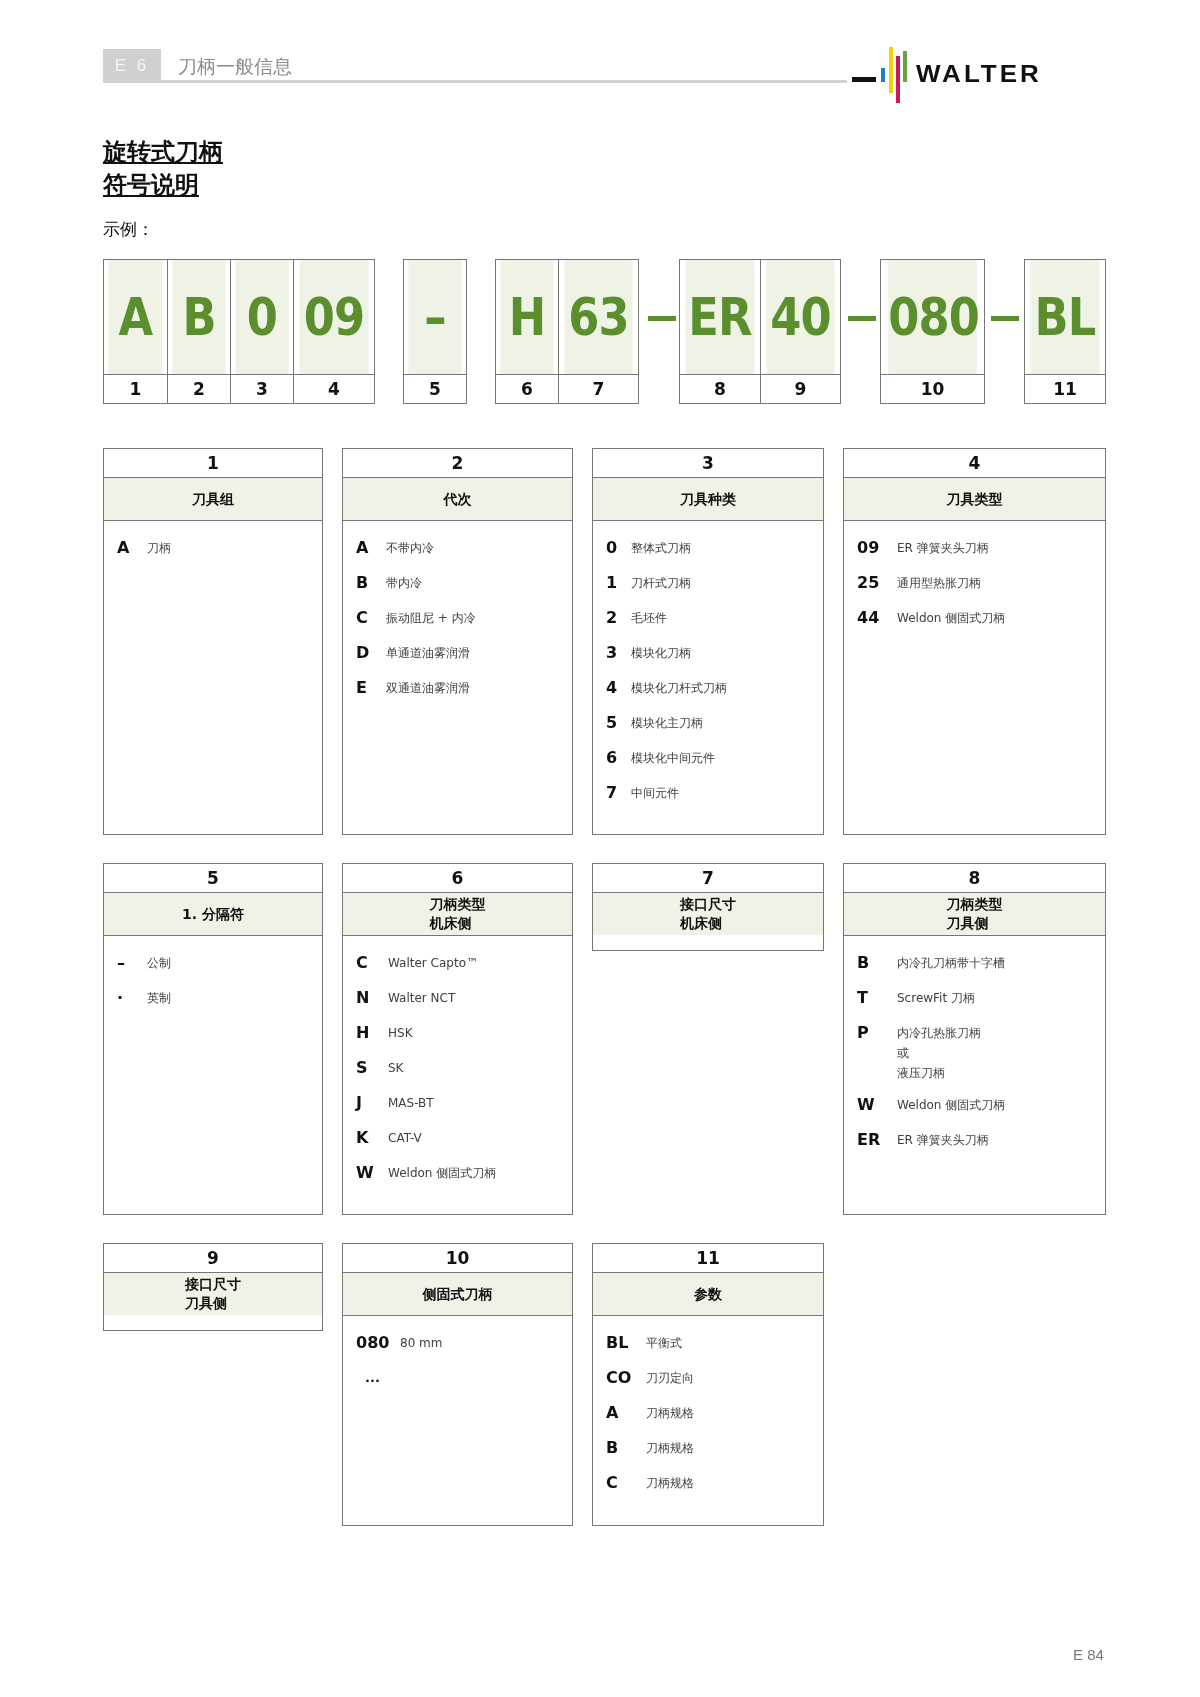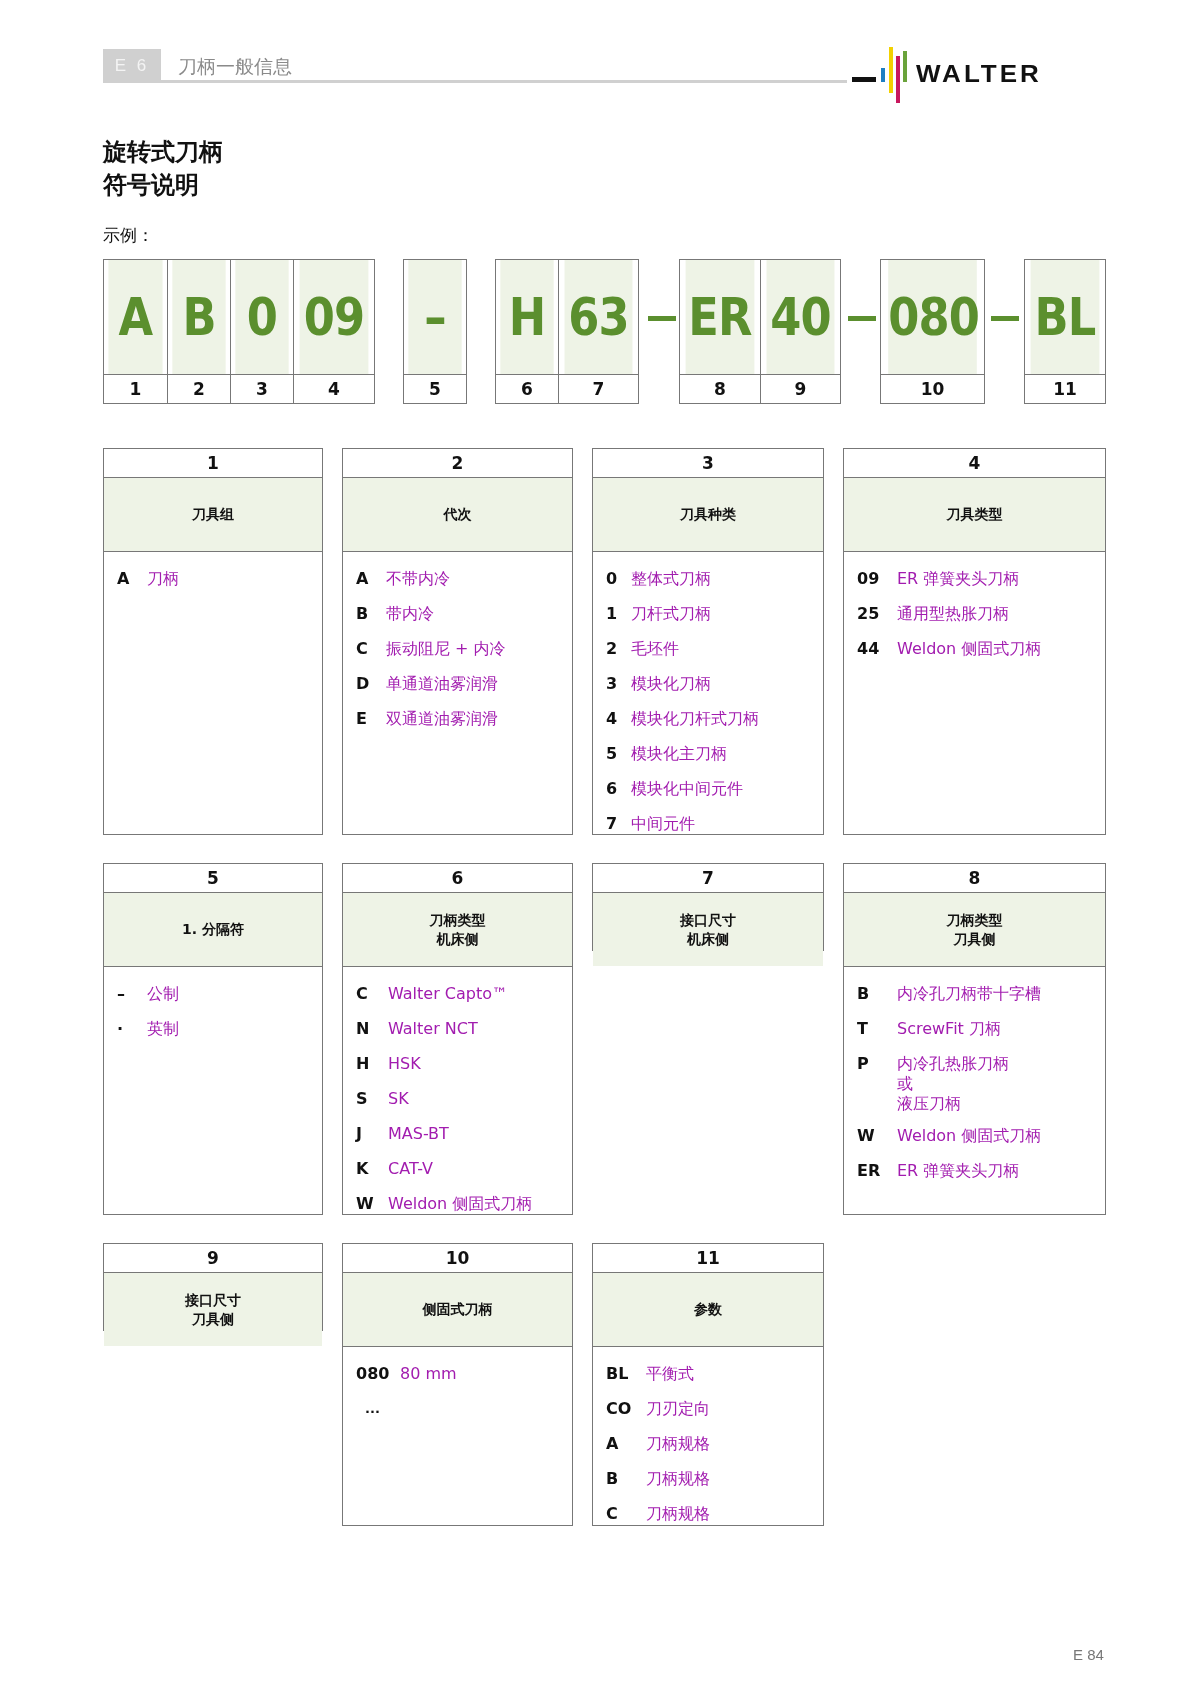--- a/index.html
+++ b/index.html
@@ -6,39 +6,39 @@
   html, body { width: 1200px; height: 1697px; background: #ffffff; }
   body { position: relative; font-family: "DejaVu Sans", "Liberation Sans", sans-serif; color: #1a1a1a; overflow: hidden; }
 
   
   .hdr-tab { position: absolute; left: 103px; top: 49px; width: 58px; height: 33px; background: #d0d0d0; color: #f4f4f4; font-size: 17px; line-height: 33px; text-align: center; letter-spacing: 3px; font-family: "Liberation Sans", sans-serif; }
   .hdr-title { position: absolute; left: 178px; top: 52px; font-size: 19px; color: #8a8a8a; line-height: 28px; }
   .hdr-rule { position: absolute; left: 103px; top: 80px; width: 744px; height: 3px; background: #d0d0d0; }
   .logo { position: absolute; left: 852px; top: 44px; width: 230px; height: 62px; }
   .logo-text { position: absolute; left: 64px; top: 14px; font-family: "Liberation Sans", sans-serif; font-weight: bold; font-size: 26px; letter-spacing: 3px; color: #111; transform: scaleY(0.95); }
 
-  .title { position: absolute; left: 103px; top: 136px; font-size: 24px; font-weight: bold; line-height: 33px; color: #111; }
-  .example-label { position: absolute; left: 103px; top: 224px; font-size: 17px; color: #111; }
+  .title { position: absolute; left: 103px; top: 136px; font-size: 24px; font-weight: bold; line-height: 33px; color: #111; text-decoration: underline; }
+  .example-label { position: absolute; left: 103px; top: 218px; font-size: 17px; color: #111; }
 
   
   .code-group { position: absolute; top: 259px; height: 145px; border: 1px solid #777; display: flex; }
   .code-cell { height: 100%; display: flex; flex-direction: column; border-right: 1px solid #777; }
   .code-cell:last-child { border-right: none; }
   .code-val { flex: 0 0 114px; background: #eef3e6; color: #5b8f2e; font-family: "DejaVu Sans", sans-serif; font-weight: bold; font-size: 52px; line-height: 114px; text-align: center; letter-spacing: -1px; transform: scaleX(0.86); }
   .code-num { flex: 1; border-top: 1px solid #777; background: #fff; font-size: 17px; font-weight: bold; text-align: center; line-height: 28px; color: #111; }
   .code-dash { position: absolute; top: 316px; height: 5px; background: #5b8f2e; width: 28px; }
 
   
   .box { position: absolute; border: 1px solid #777; background: #fff; }
   .box-num { height: 29px; border-bottom: 1px solid #777; text-align: center; font-weight: bold; font-size: 17px; line-height: 29px; color: #111; }
-  .box-head { height: 73px; background: #eef3e6; display: flex; align-items: center; justify-content: center; text-align: center; font-size: 14px; font-weight: bold; line-height: 19px; color: #111; white-space: pre-line; }
+  .box-head { height: 42px; background: #eef3e6; display: flex; align-items: center; justify-content: center; font-size: 14px; font-weight: bold; line-height: 19px; color: #111; white-space: pre-line; }
   .box-body { border-top: 1px solid #777; padding: 17px 0 0 13px; }
   .row { display: flex; align-items: flex-start; min-height: 35px; }
   .row .code { font-weight: bold; font-size: 16px; line-height: 20px; color: #111; }
-  .row .desc { font-size: 16px; line-height: 20px; color: #a21caf; white-space: pre-line; }
+  .row .desc { font-size: 12px; line-height: 20px; color: #404040; white-space: pre-line; }
   .row.multi { min-height: 72px; }
 
   .page-num { position: absolute; left: 1073px; top: 1646px; font-size: 15px; color: #777; font-family: "Liberation Sans", sans-serif; }
 </style>
 </head>
 <body>
 
 <div class="hdr-tab">E 6</div>
 <div class="hdr-title">刀柄一般信息</div>
 <div class="hdr-rule"></div>

